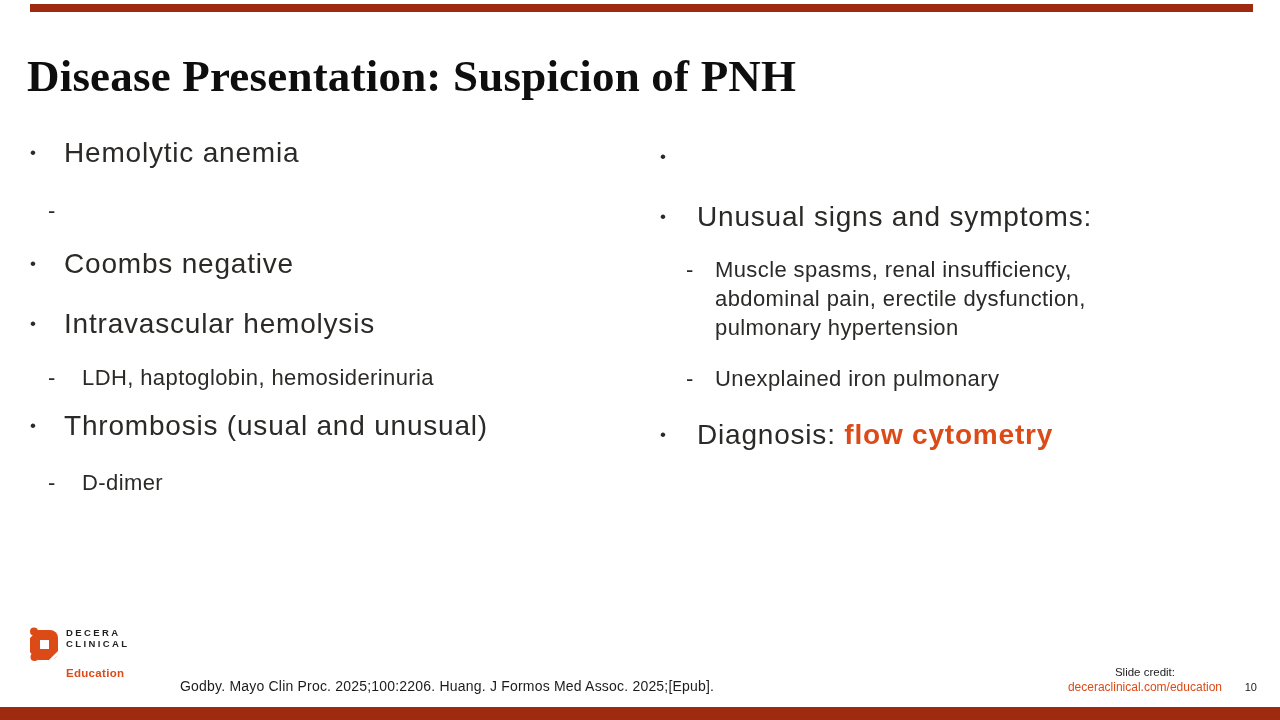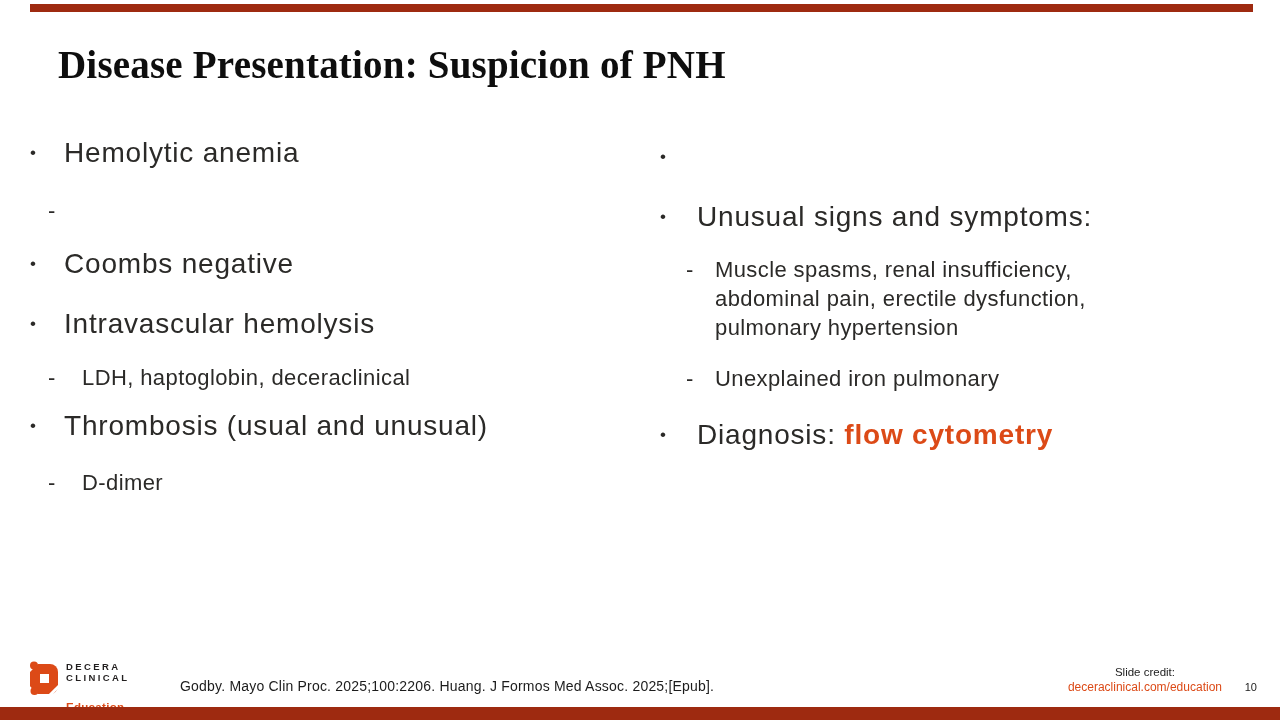--- a/index.html
+++ b/index.html
@@ -18,24 +18,24 @@
   }
   .topbar{
     position:absolute;left:30px;top:4px;width:1223px;height:8px;
     background:var(--bar-red);
   }
   .bottombar{
     position:absolute;left:0;bottom:0;width:1280px;height:13px;
     background:var(--bar-red);
   }
   .slide-title{
-    position:absolute;left:27px;top:42px;
+    position:absolute;left:27px;top:50px;
     font-family:"Liberation Serif", serif;
-    font-weight:700;font-size:39px;color:var(--title-ink);
-    letter-spacing:0.2px;white-space:nowrap;margin-left:31px;
+    font-weight:700;font-size:45px;color:var(--title-ink);
+    letter-spacing:0.2px;white-space:nowrap;
   }
   .col{position:absolute;top:136px;color:var(--body-ink);}
   .col-left{left:30px;width:615px;}
   .col-right{left:660px;width:585px;}
   .item{display:flex;align-items:flex-start;}
   .item .marker{flex:0 0 auto;}
   .l1{font-size:28px;line-height:34px;letter-spacing:0.8px;}
   .l2{font-size:22px;line-height:29px;letter-spacing:0.4px;}
   .col-left .l1 .marker{width:34px;font-size:17px;}
   .col-left .l2{padding-left:18px;}
@@ -51,21 +51,21 @@
   .col-left .item:nth-child(4){margin-top:26px;}
   .col-left .item:nth-child(5){margin-top:22px;}
   .col-left .item:nth-child(6){margin-top:17px;}
   .col-left .item:nth-child(7){margin-top:25px;}
   .col-right .item:nth-child(1){margin-top:4px;}
   .col-right .item:nth-child(2){margin-top:26px;}
   .col-right .item:nth-child(3){margin-top:21px;}
   .col-right .item:nth-child(4){margin-top:22px;}
   .col-right .item:nth-child(5){margin-top:25px;}
   
-  .logo{position:absolute;left:30px;top:661px;display:flex;gap:8px;align-items:flex-start;justify-content:center;}
+  .logo{position:absolute;left:30px;top:627px;display:flex;gap:8px;align-items:flex-start;justify-content:center;}
   .logo-text .nm{
     font-size:9.5px;font-weight:700;letter-spacing:2.4px;
     color:#221f1f;line-height:11px;
   }
   .logo-text .edu{
     font-size:11.5px;font-weight:700;color:var(--orange);
     margin-top:18px;letter-spacing:0.3px;
   }
   .citation{
     position:absolute;left:180px;top:678px;
@@ -99,21 +99,21 @@
   <div class="item l1">
     <span class="marker">•</span>
     <span class="txt">Coombs negative</span>
   </div>
   <div class="item l1">
     <span class="marker">•</span>
     <span class="txt">Intravascular hemolysis</span>
   </div>
   <div class="item l2">
     <span class="marker">-</span>
-    <span class="txt">LDH, haptoglobin, deceraclinical</span>
+    <span class="txt">LDH, haptoglobin, hemosiderinuria</span>
   </div>
   <div class="item l1">
     <span class="marker">•</span>
     <span class="txt">Thrombosis (usual and unusual)</span>
   </div>
   <div class="item l2">
     <span class="marker">-</span>
     <span class="txt">D-dimer</span>
   </div>
 </div>

